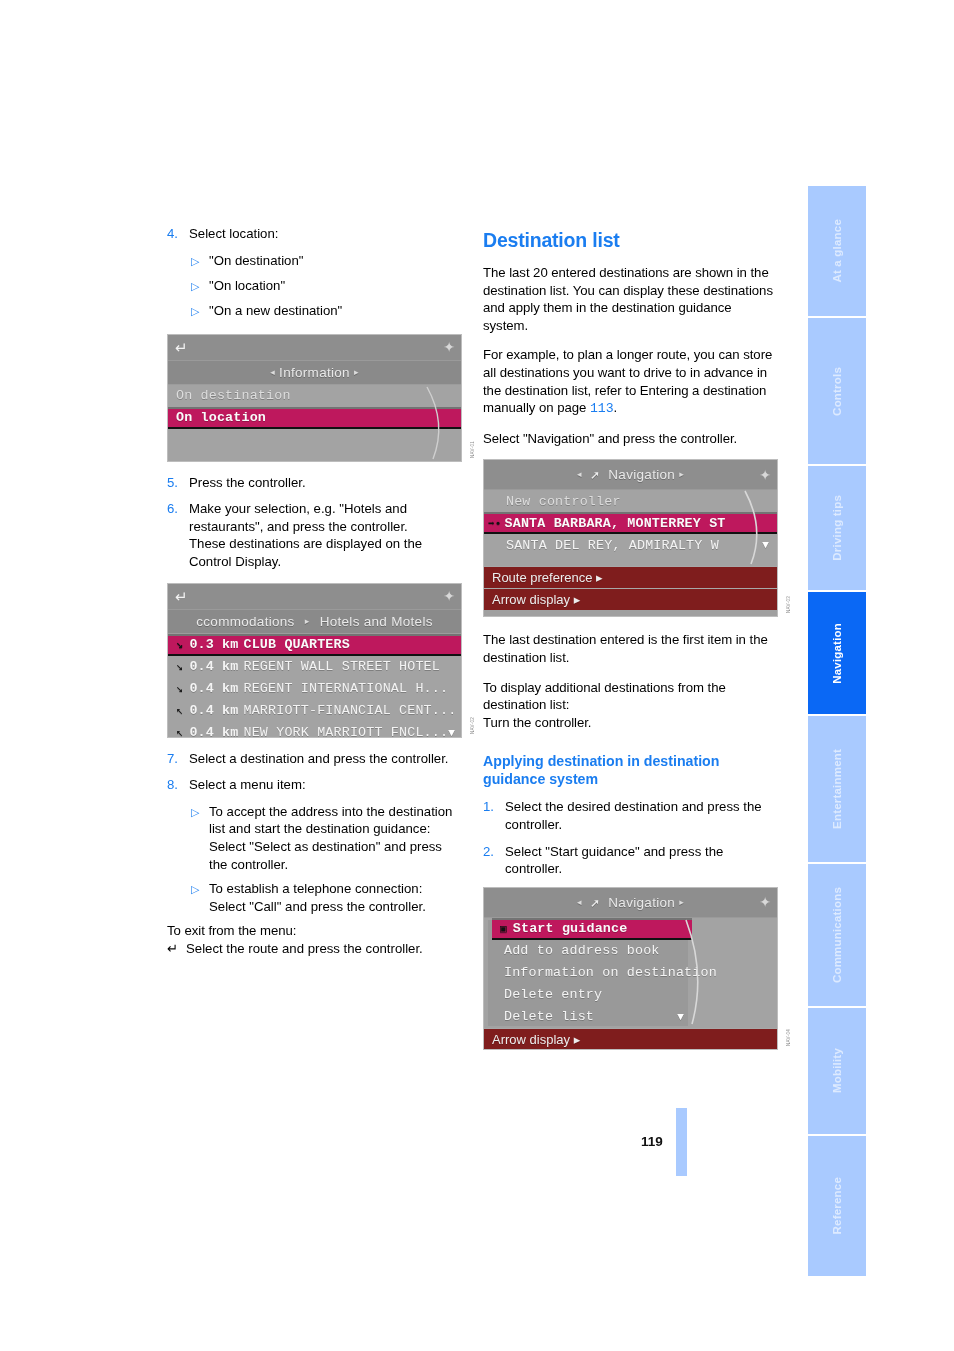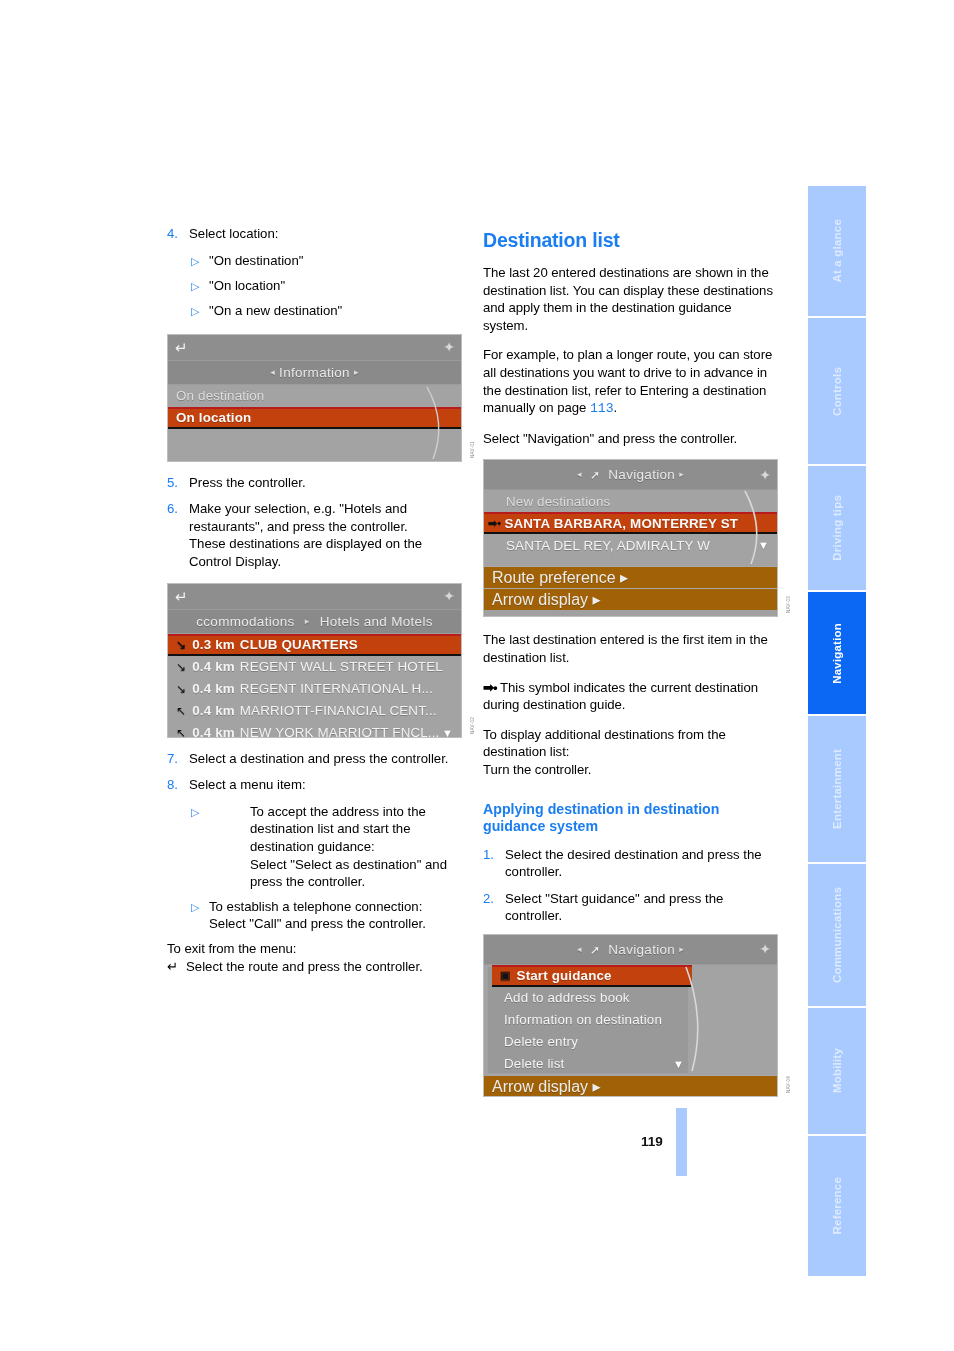--- a/index.html
+++ b/index.html
@@ -74,40 +74,40 @@
   .crumb .chev { font-size:9px; vertical-align:2px; color:#dcdcdc; }
   .crumb .navicon { display:inline-block; margin:0 4px; color:#f0f0f0; font-size:12px;}
 
   .crumbbar {
     background:#8a8a8a; height:24px;
     display:flex; align-items:center; justify-content:center;
     color:#efefef; font-size:13px; letter-spacing:0.2px;
     border-bottom:1px solid #9c9c9c;
   }
 
-  .rows { position:relative; background:#a3a3a3; }
+  .rows { position:relative; background:#a3a3a3;font-family:Liberation Mono, monospace; }
   .row {
     height:22px; display:flex; align-items:center;
     padding:0 8px; color:#f4f4f4; font-size:13.4px;
     letter-spacing:0.15px;
     text-shadow:0 1px 0 rgba(0,0,0,0.22);
     white-space:nowrap;
   }
   .row.sel {
-    background:#c2410c; color:#fafafa;
-    border-top:2px solid #b91c1c; border-bottom:2px solid #111;
+    background:#be185d; color:#fafafa;
+    border-top:2px solid #737373; border-bottom:2px solid #111;
     font-weight:bold;
   }
   .row.dim { color:#dddddd; }
   .row .pre { margin-right:6px; color:#111; font-size:12px; }
   .row .km  { font-weight:bold; margin-right:5px; }
 
   .footrow {
     height:22px; display:flex; align-items:center; padding:0 8px;
-    color:#ededed; font-size:16px; background:#a16207;
+    color:#ededed; font-size:13px; background:#7f1d1d;
     text-shadow:0 1px 0 rgba(0,0,0,0.22);
     border-top:1px solid #a8a8a8;
     text-align:right;
   }
 
   .scrollcurve {
     position:absolute; right:10px; top:0; bottom:0; width:26px;
     pointer-events:none;
   }
   .scrollcurve svg { display:block; }
@@ -262,21 +262,21 @@
       <span class="body">Select a destination and press the controller.</span>
     </div>
 
     <div class="step">
       <span class="num">8.</span>
       <span class="body">Select a menu item:</span>
     </div>
 
     <div class="sub">
       <span class="tri">▷</span>
-      <span class="body" style="white-space:pre-line;margin-left:41px;">To accept the address into the destination list and start the destination guidance:
+      <span class="body" style="white-space:pre-line;">To accept the address into the destination list and start the destination guidance:
 Select "Select as destination" and press the controller.</span>
     </div>
     <div class="sub">
       <span class="tri">▷</span>
       <span class="body" style="white-space:pre-line;">To establish a telephone connection:
 Select "Call" and press the controller.</span>
     </div>
 
     <div class="para tight" style="margin-top:4px;margin-bottom:0;">To exit from the menu:</div>
     <div class="exit-line">
@@ -303,21 +303,21 @@
           <span class="crumb">
             <span class="chev">◂</span>
             <span class="navicon">➚</span>
             <span>Navigation</span>
             <span class="chev">▸</span>
           </span>
           <span class="rose">✦</span>
         </div>
         <div class="rows" style="height:76px;">
           <div class="row dim" style="padding-left:22px;">
-            <span>New destinations</span>
+            <span>New controller</span>
           </div>
           <div class="row sel" style="padding-left:4px;">
             <span class="pre" style="font-size:11px;margin-right:3px;">➡•</span>
             <span>SANTA BARBARA, MONTERREY ST</span>
           </div>
           <div class="row" style="padding-left:22px;">
             <span>SANTA DEL REY, ADMIRALTY W</span>
             <span style="margin-left:auto;color:#fff;font-size:11px;">▼</span>
           </div>
           <div class="scrollcurve">
@@ -327,24 +327,20 @@
           </div>
         </div>
         <div class="footrow">Route preference ▸</div>
         <div class="footrow">Arrow display ▸</div>
       </div>
       <div class="shotcode">NAV-03</div>
     </div>
 
     <p class="para">The last destination entered is the first item in the destination list.</p>
 
-    <p class="para">
-      <span style="font-weight:bold;letter-spacing:-1px;">➡•</span>
-      <span>This symbol indicates the current destination during destination guide.</span>
-    </p>
 
     <p class="para" style="white-space:pre-line;">To display additional destinations from the destination list:
 Turn the controller.</p>
 
     <h3 class="subheading" style="margin-top:22px;">Applying destination in destination guidance system</h3>
 
     <div class="step">
       <span class="num">1.</span>
       <span class="body">Select the desired destination and press the controller.</span>
     </div>

